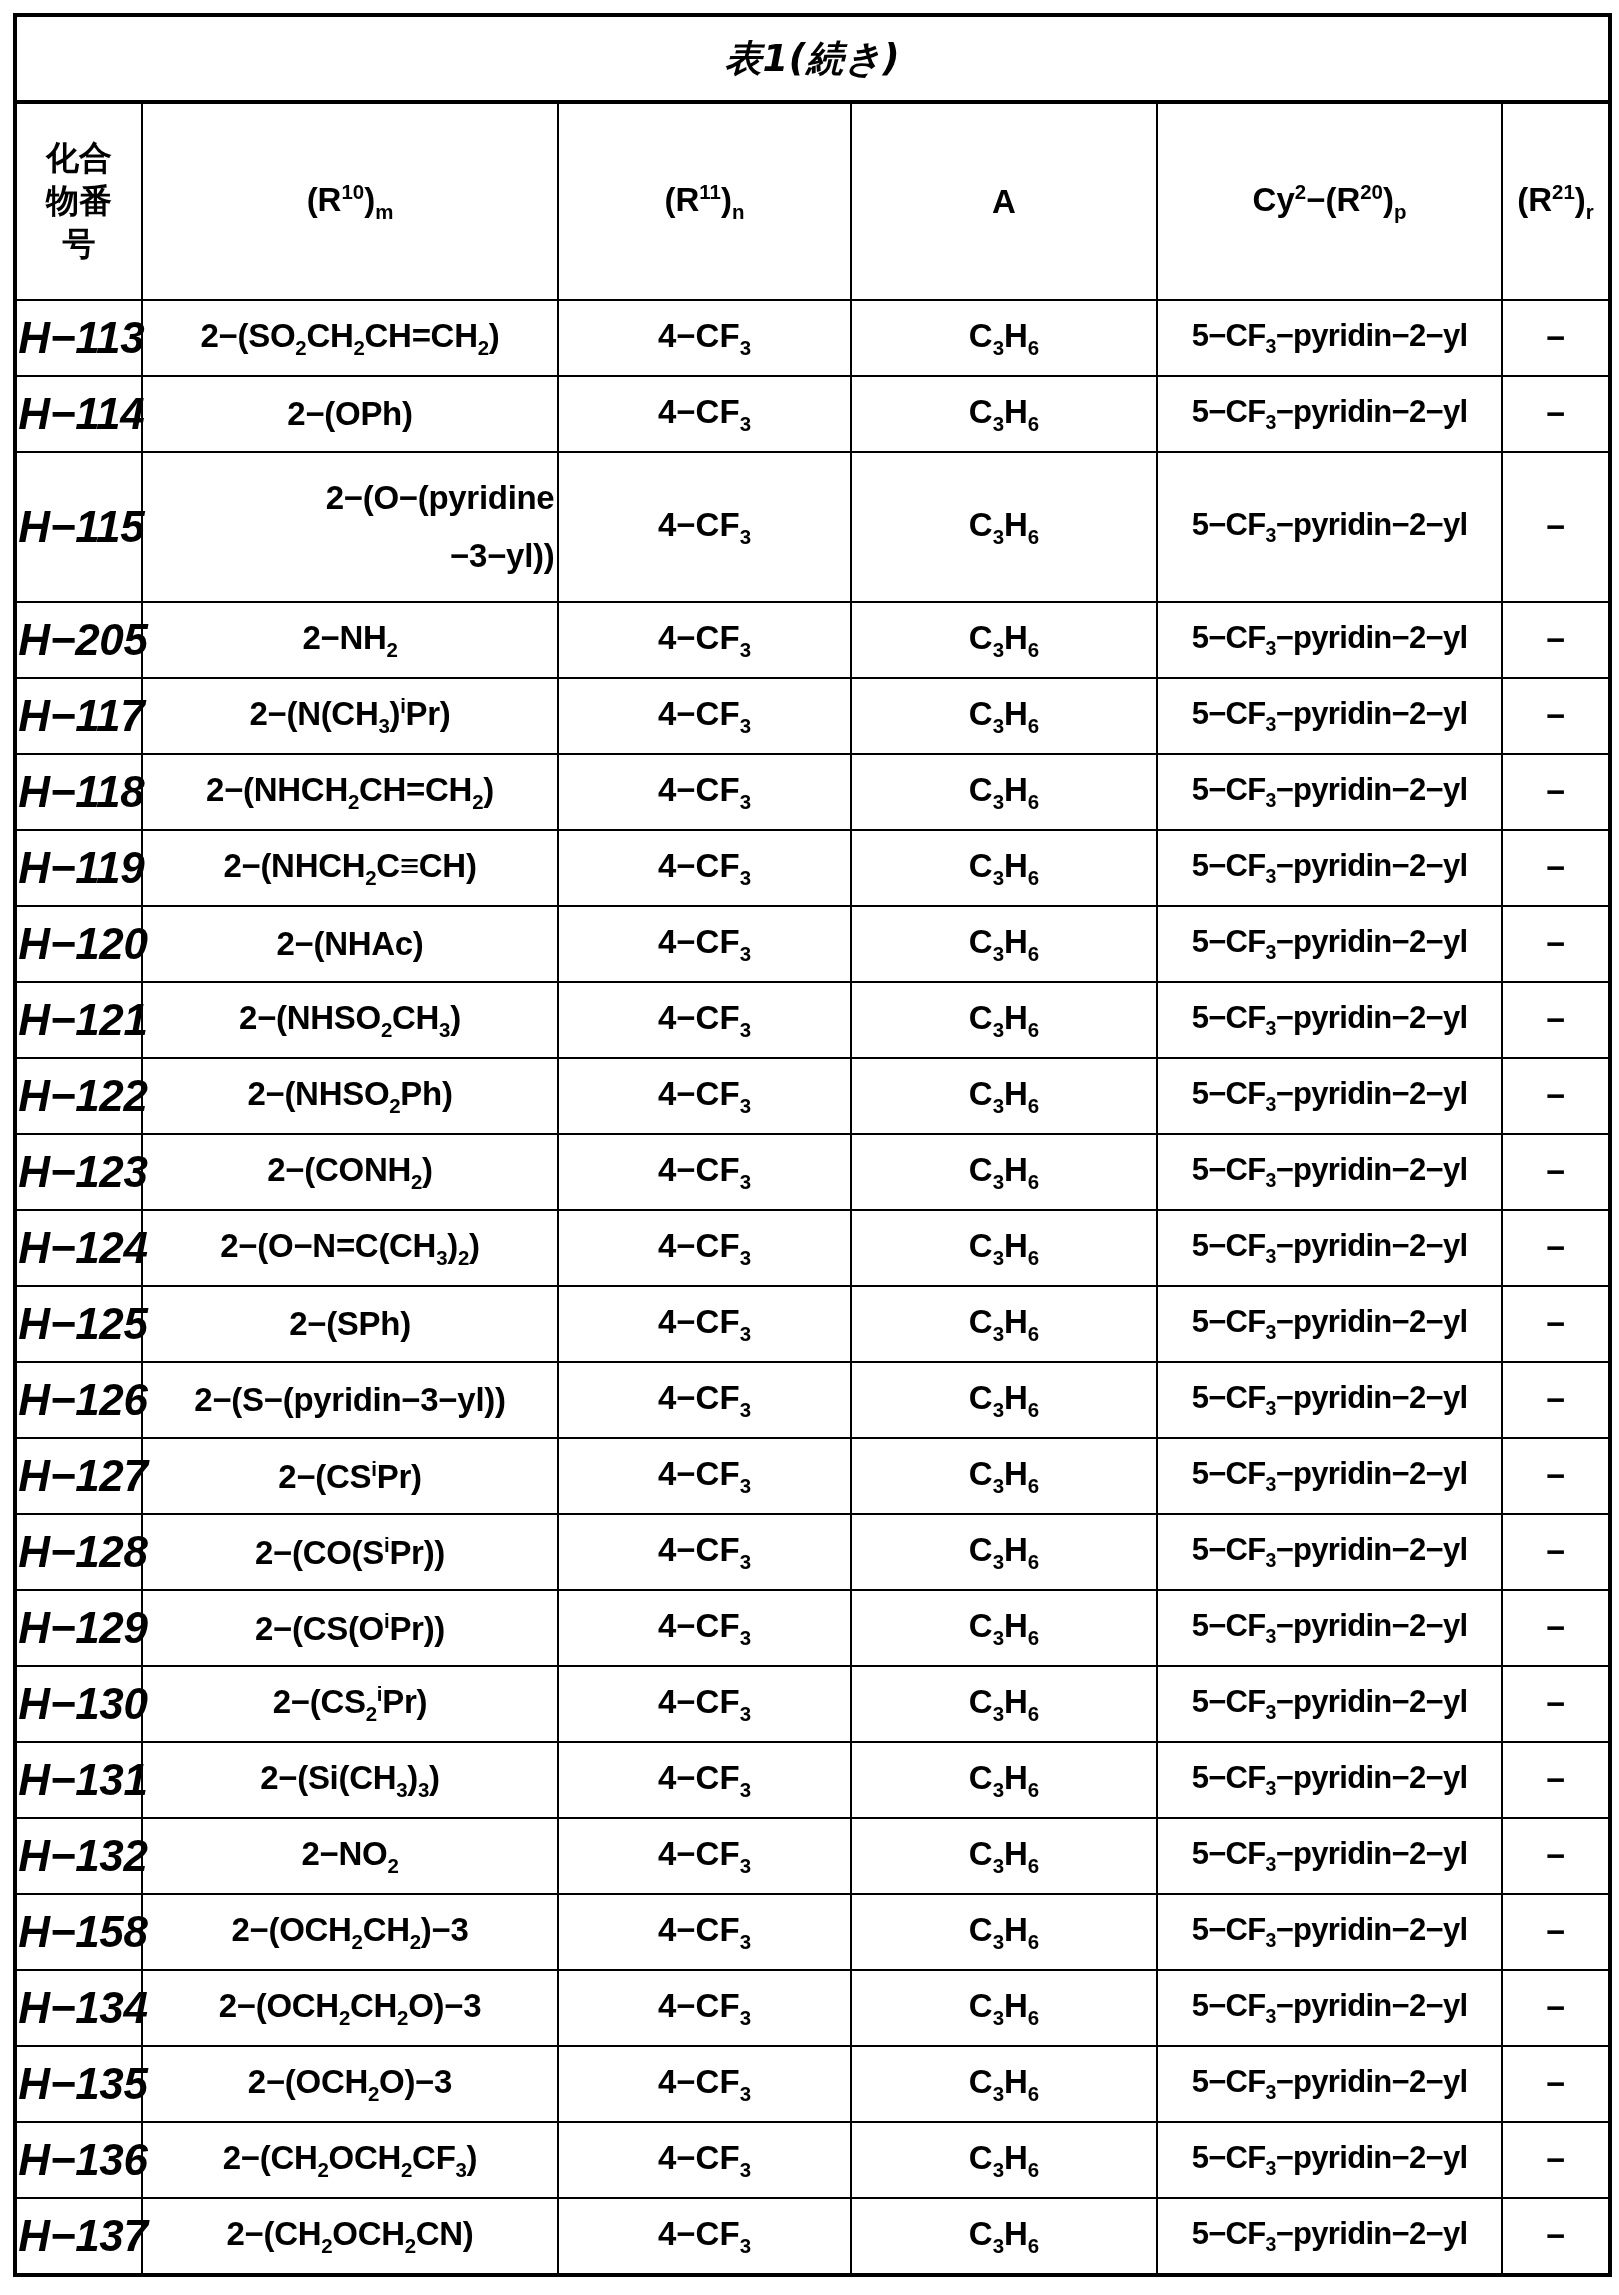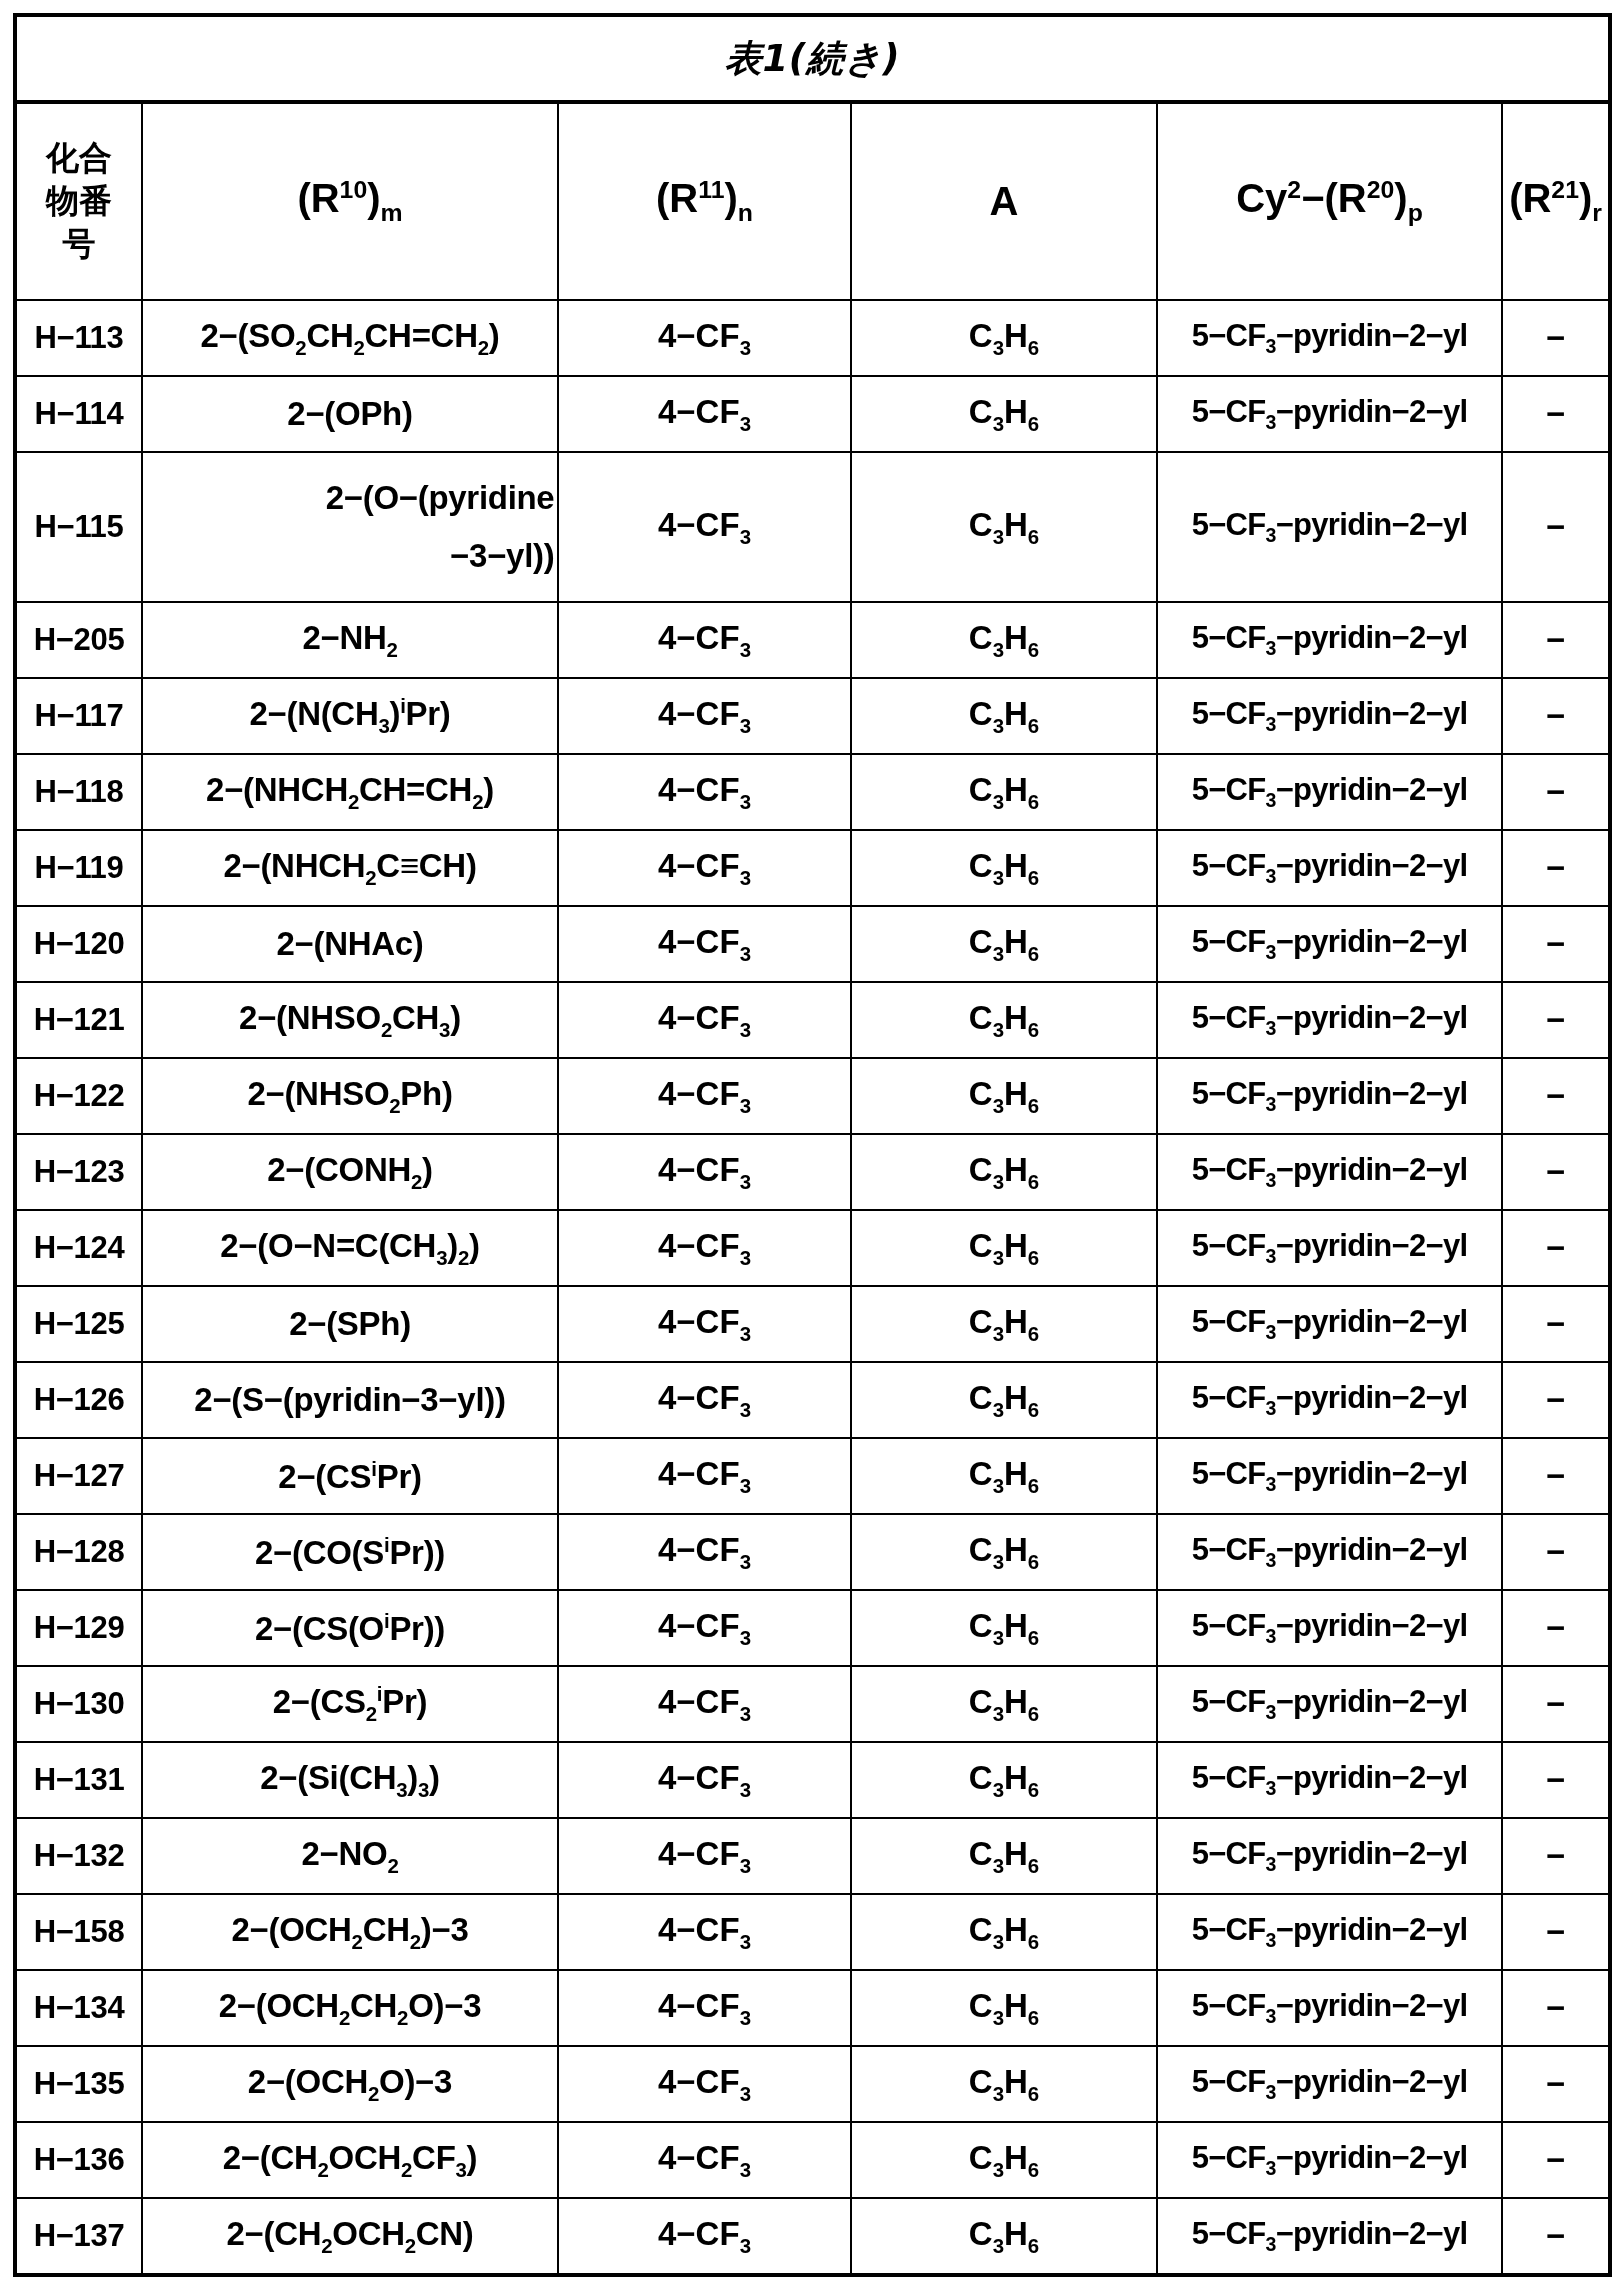--- a/index.html
+++ b/index.html
@@ -75,35 +75,36 @@
   .hdr-compound {
     font-family: "DejaVu Sans", "Liberation Sans", sans-serif;
     line-height: 1.30;
     font-size: 33px;
     letter-spacing: 0px;
     padding: 0 1.3px !important;
   }
   .hdr-compound .ln { display: block; }
 
   .hdr-formula {
-    font-size: 40px;
+    font-size: 33px;
     white-space: nowrap;
   }
   .hdr-formula sup { font-size: 0.62em; vertical-align: super; }
   .hdr-formula sub { font-size: 0.62em; vertical-align: sub; }
 
   
   tr.datarow td { height: 74px; }
   tr.datarow.tall td { height: 148px; }
 
   .cell-no {
-    font-size: 31px;
+    font-size: 44px;
     white-space: nowrap;
     letter-spacing: -0.3px;
     padding: 0 1.3px !important;
+    font-style: italic;
   }
   .cell-formula {
     font-size: 33px;
     white-space: nowrap;
     letter-spacing: -0.3px;
   }
   .cell-formula.two-line {
     white-space: normal;
     line-height: 1.75;
     text-align: right;

